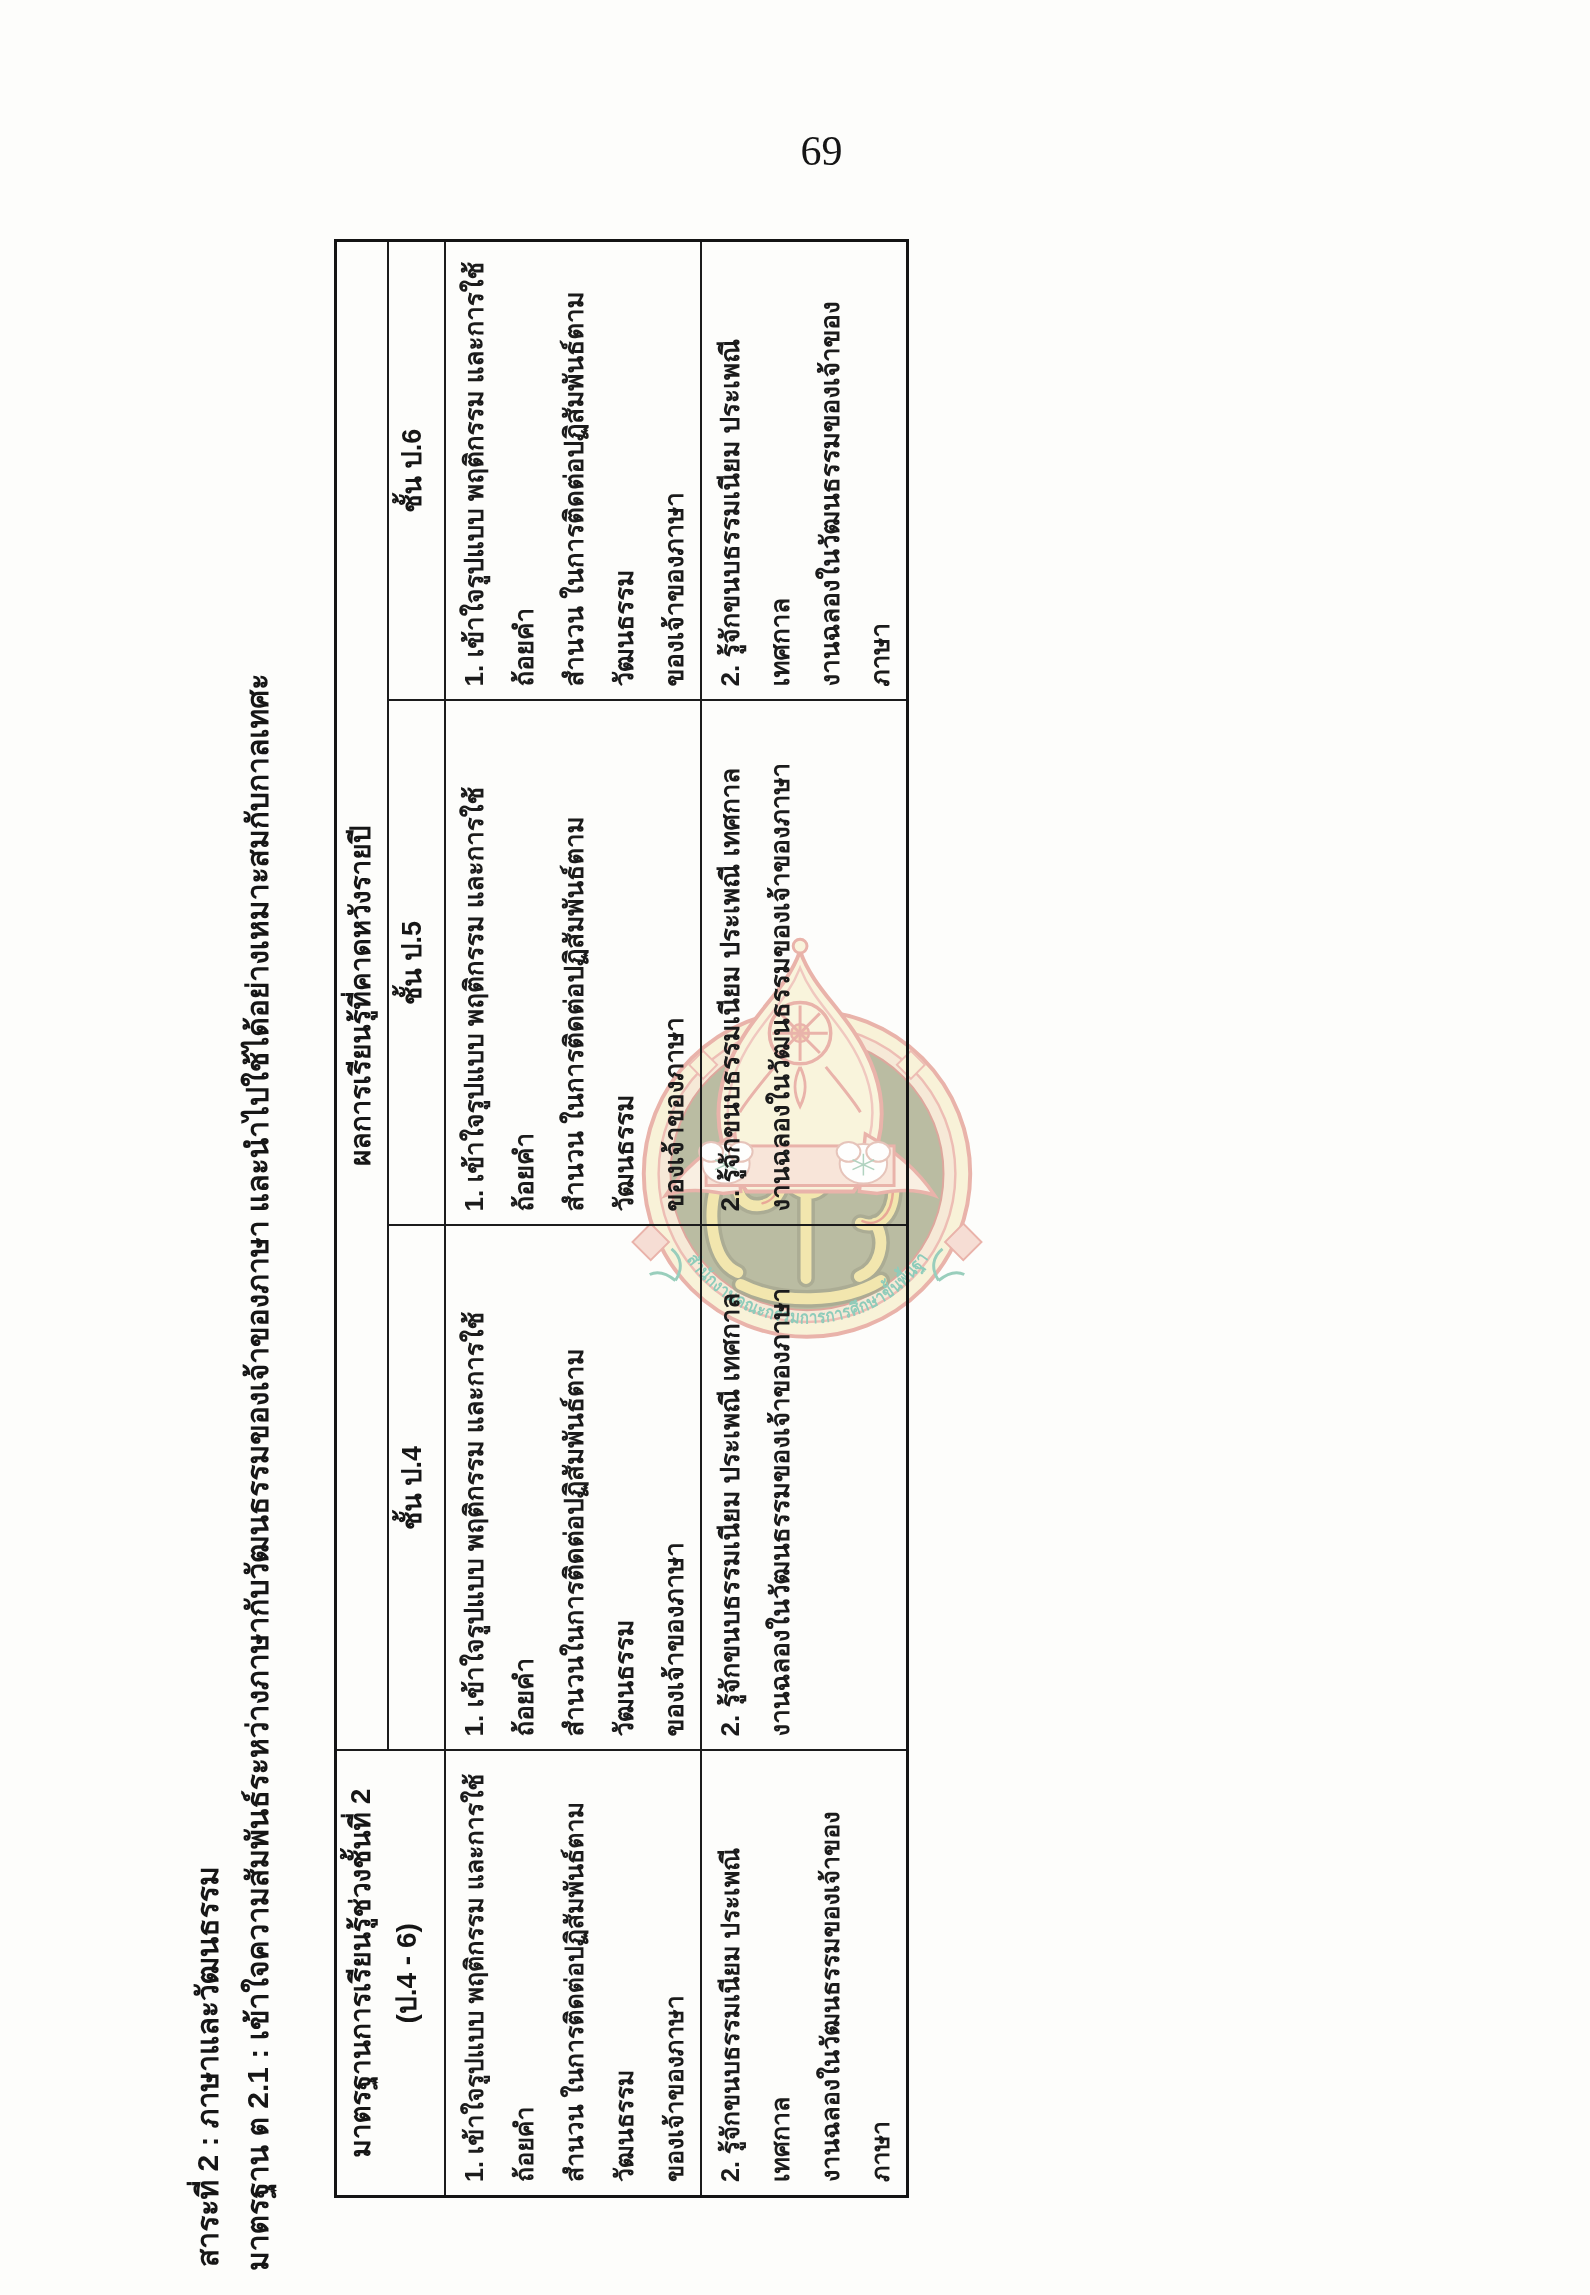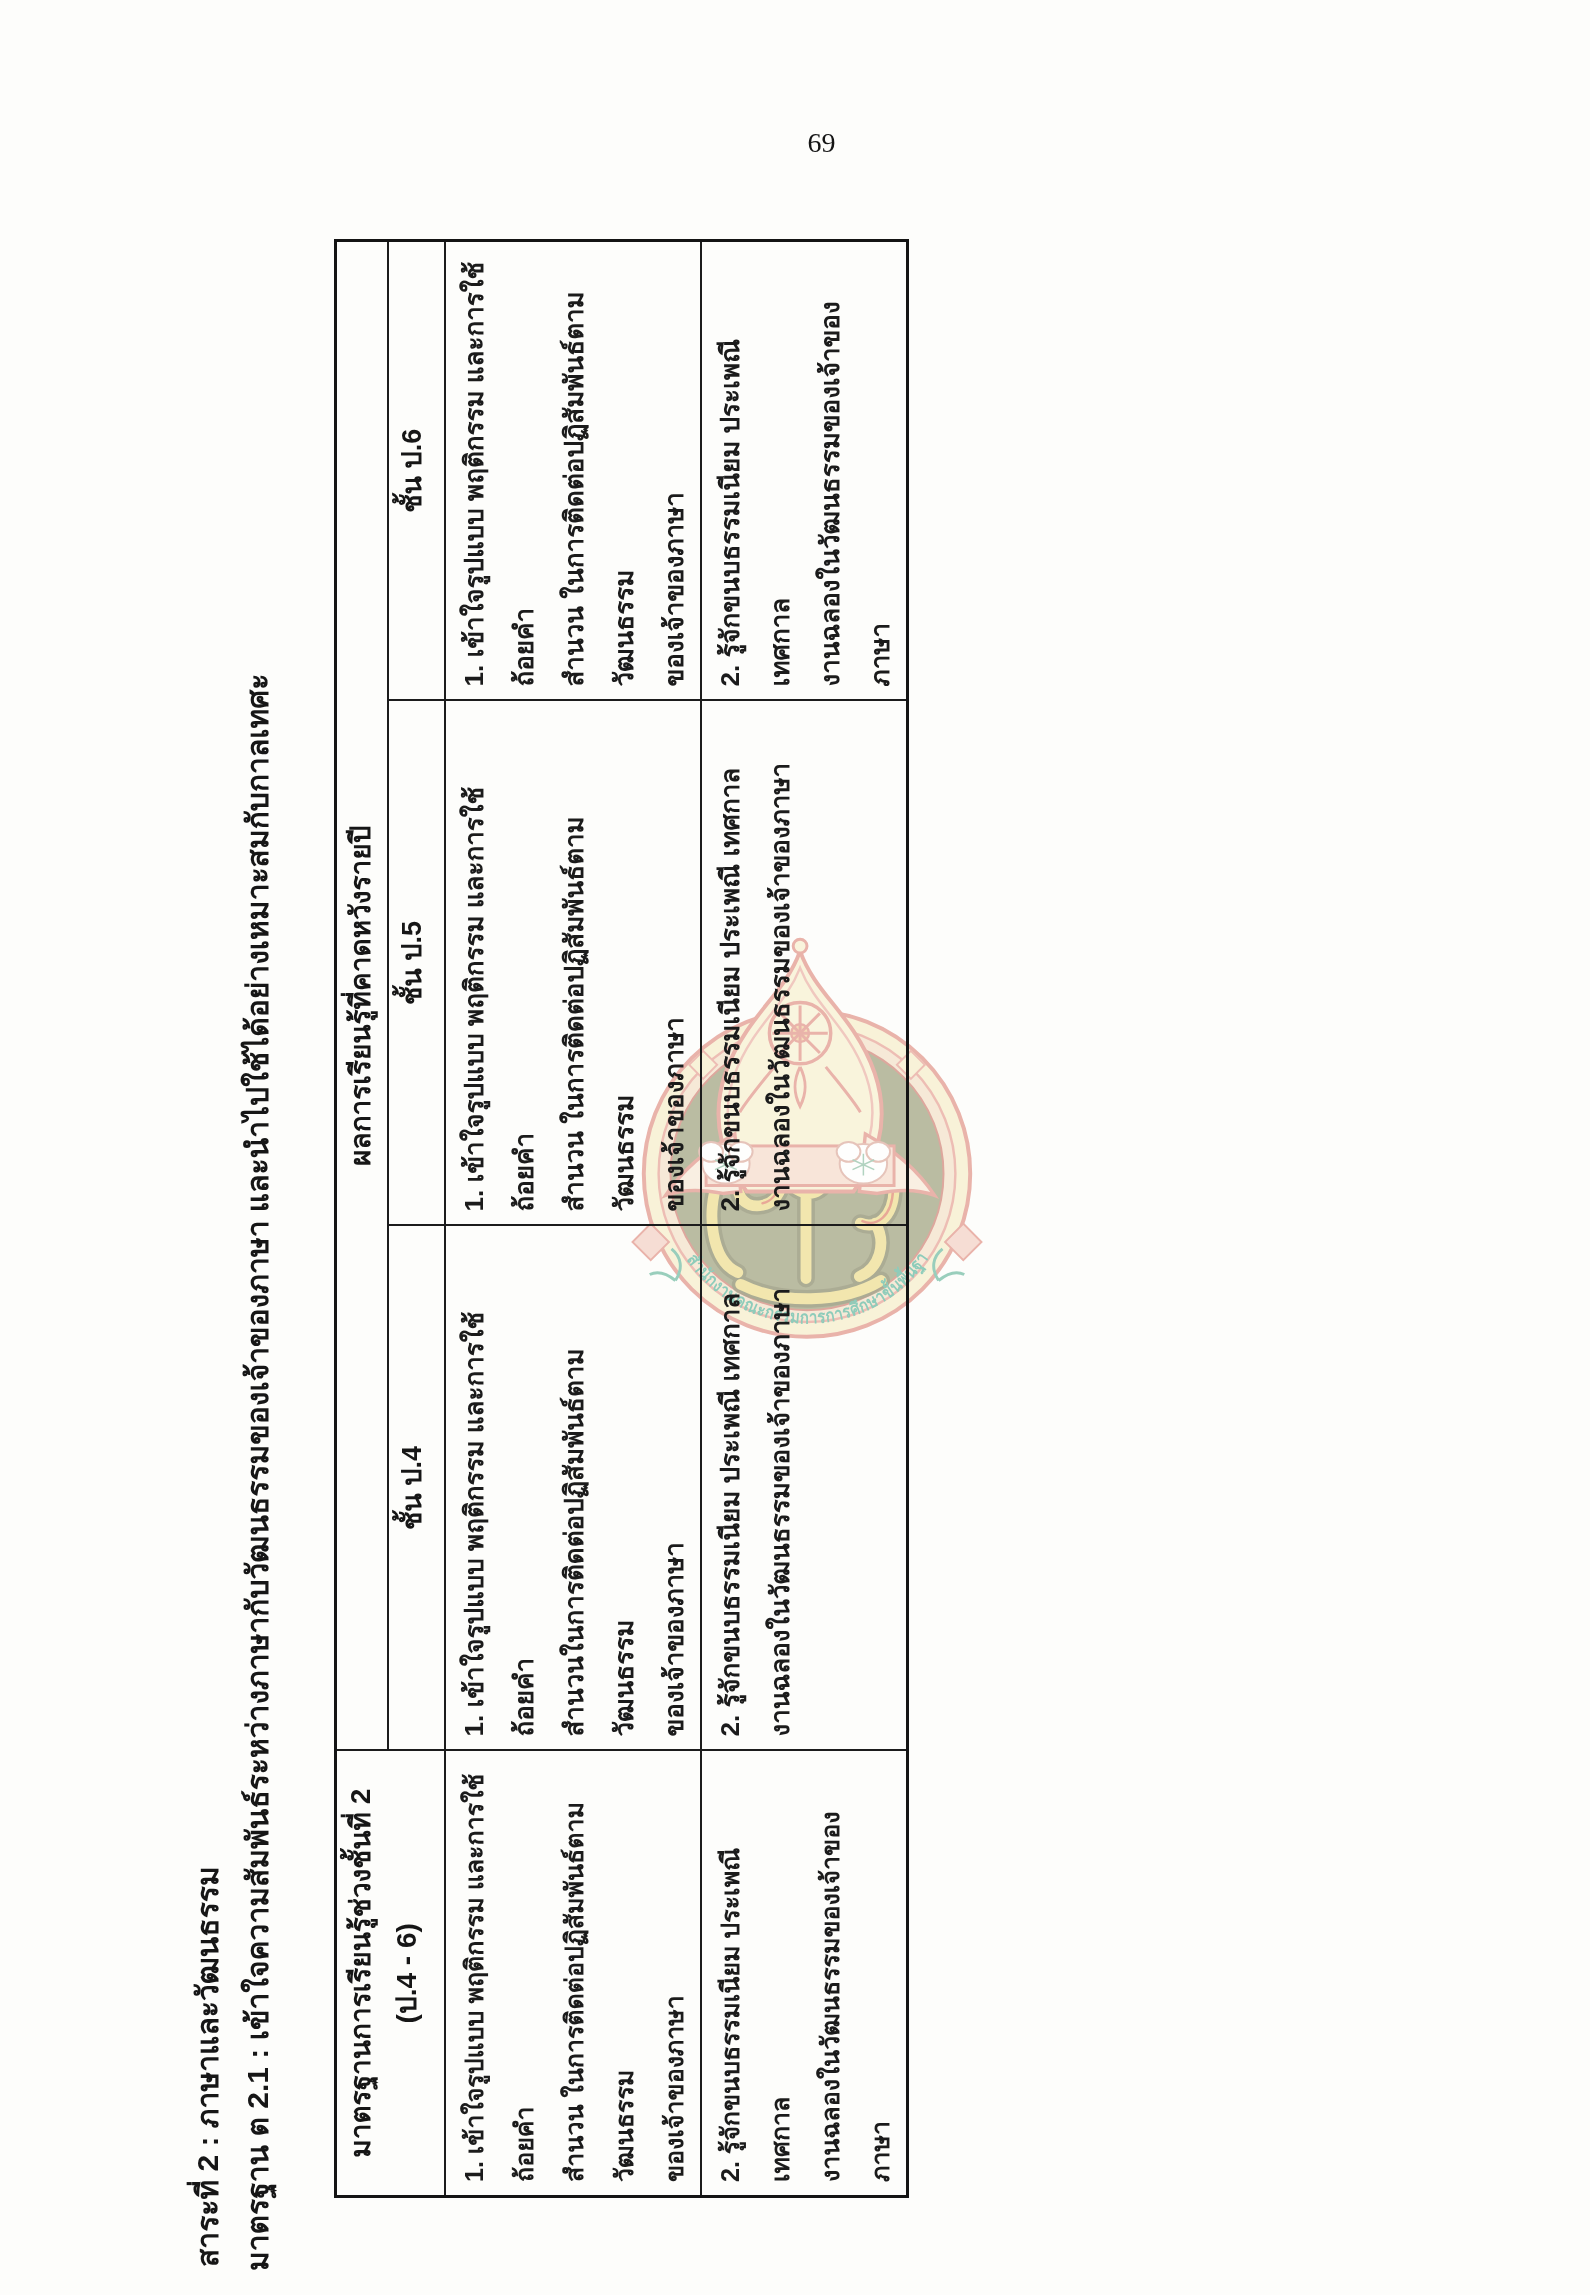--- a/index.html
+++ b/index.html
@@ -5,21 +5,21 @@
   html,body{margin:0;padding:0;}
   body{
     width:1591px;height:2296px;position:relative;overflow:hidden;
     background:#fdfdfb;
     font-family:"Liberation Sans","DejaVu Sans",sans-serif;
   }
   
   .page-number{
     position:absolute;left:792px;top:127px;width:59px;
     font-family:"Liberation Serif","DejaVu Serif",serif;
-    font-size:28px;color:#151515;text-align:center;z-index:3;
+    font-size:42px;color:#151515;text-align:center;z-index:3;
   }
   
   .watermark{
     position:absolute;left:624px;top:837px;width:366px;height:515px;
     z-index:1;pointer-events:none;
   }
   
   .stage{
     position:absolute;left:0;top:0;width:2296px;height:1591px;
     transform-origin:0 0;

